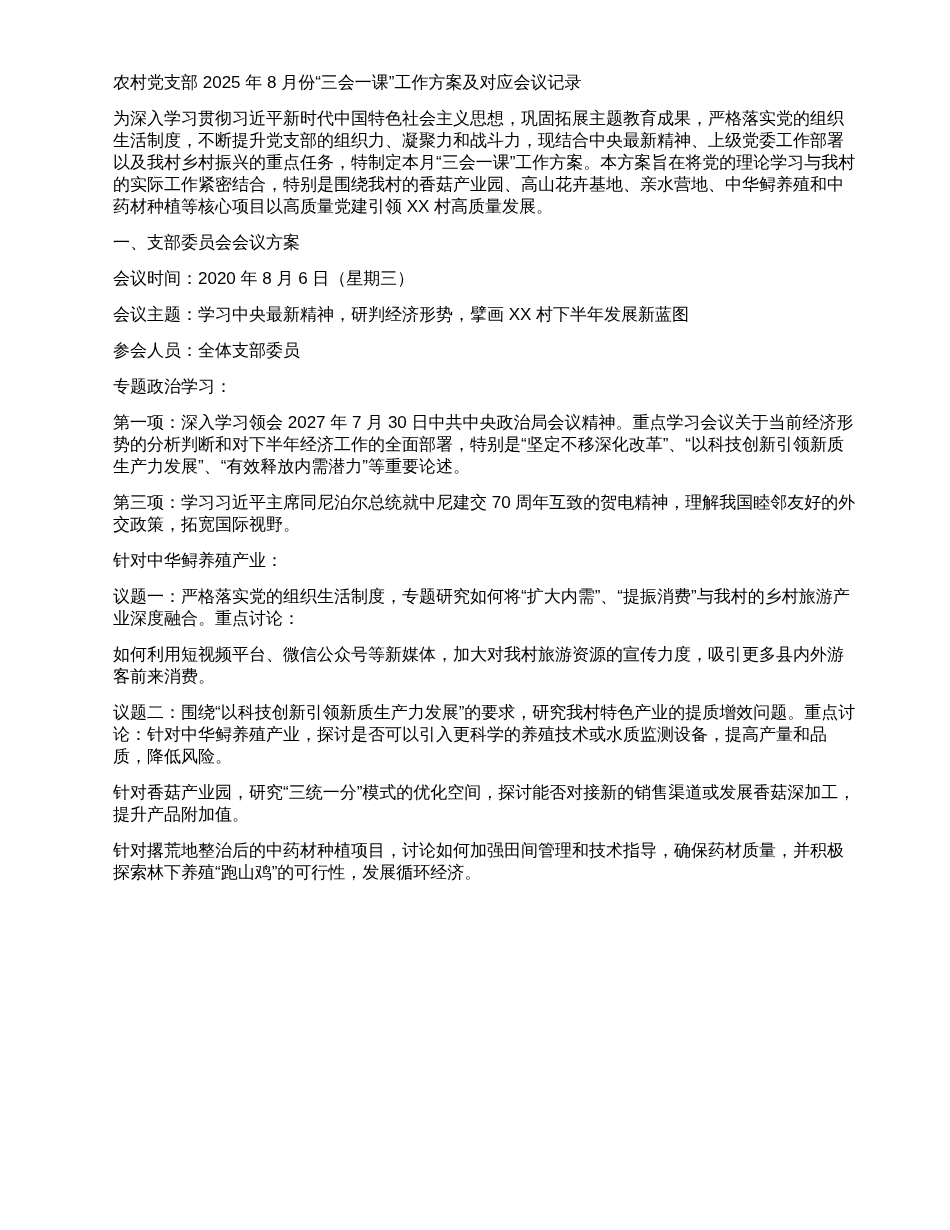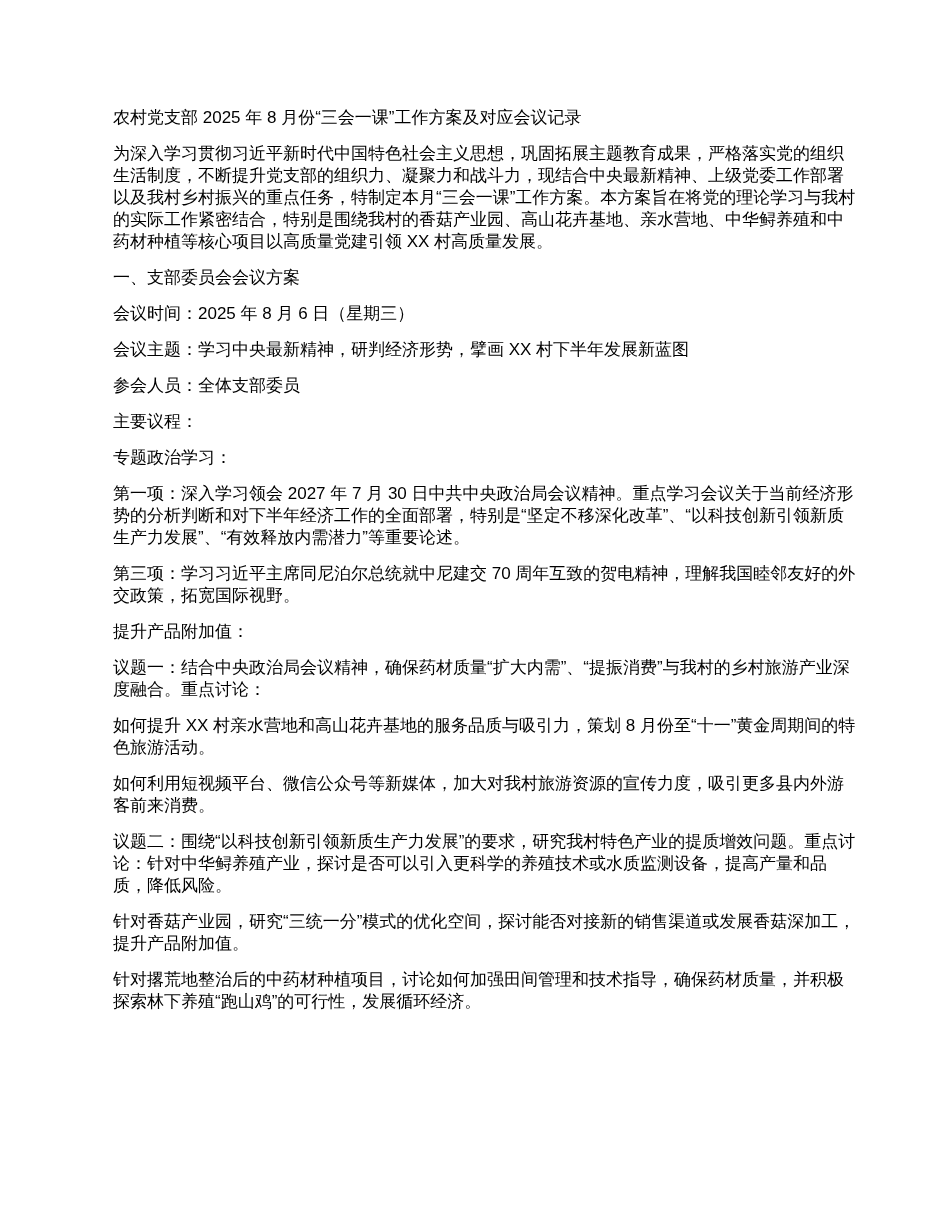--- a/index.html
+++ b/index.html
@@ -10,21 +10,21 @@
   body {
     width: 950px;
     height: 1230px;
     overflow: hidden;
     font-family: "Liberation Sans", "DejaVu Sans", sans-serif;
   }
   .doc-page {
     box-sizing: border-box;
     width: 950px;
     min-height: 1230px;
-    padding: 107px 90px 40px 113px;
+    padding: 72px 90px 40px 113px;
     background: #ffffff;
     color: #000000;
   }
   .doc-page p {
     margin: 0 0 14px 0;
     font-size: 17px;
     line-height: 22px;
     color: #000000;
     text-align: left;
     word-break: break-all;
@@ -34,27 +34,25 @@
     font-weight: normal; 
   }
 </style>
 </head>
 <body>
 
 <div class="doc-page">
   <p class="doc-title">农村党支部 2025 年 8 月份“三会一课”工作方案及对应会议记录</p>
   <p>为深入学习贯彻习近平新时代中国特色社会主义思想，巩固拓展主题教育成果，严格落实党的组织生活制度，不断提升党支部的组织力、凝聚力和战斗力，现结合中央最新精神、上级党委工作部署以及我村乡村振兴的重点任务，特制定本月“三会一课”工作方案。本方案旨在将党的理论学习与我村的实际工作紧密结合，特别是围绕我村的香菇产业园、高山花卉基地、亲水营地、中华鲟养殖和中药材种植等核心项目以高质量党建引领 XX 村高质量发展。</p>
   <p>一、支部委员会会议方案</p>
-  <p>会议时间：2025 年 8 月 6 日（星期三）</p>
+  <p>会议时间：2020 年 8 月 6 日（星期三）</p>
   <p>会议主题：学习中央最新精神，研判经济形势，擘画 XX 村下半年发展新蓝图</p>
   <p>参会人员：全体支部委员</p>
-  <p>主要议程：</p>
   <p>专题政治学习：</p>
   <p>第一项：深入学习领会 2027 年 7 月 30 日中共中央政治局会议精神。重点学习会议关于当前经济形势的分析判断和对下半年经济工作的全面部署，特别是“坚定不移深化改革”、“以科技创新引领新质生产力发展”、“有效释放内需潜力”等重要论述。</p>
   <p>第三项：学习习近平主席同尼泊尔总统就中尼建交 70 周年互致的贺电精神，理解我国睦邻友好的外交政策，拓宽国际视野。</p>
-  <p>提升产品附加值：</p>
-  <p>议题一：结合中央政治局会议精神，确保药材质量“扩大内需”、“提振消费”与我村的乡村旅游产业深度融合。重点讨论：</p>
-  <p>如何提升 XX 村亲水营地和高山花卉基地的服务品质与吸引力，策划 8 月份至“十一”黄金周期间的特色旅游活动。</p>
+  <p>针对中华鲟养殖产业：</p>
+  <p>议题一：严格落实党的组织生活制度，专题研究如何将“扩大内需”、“提振消费”与我村的乡村旅游产业深度融合。重点讨论：</p>
   <p>如何利用短视频平台、微信公众号等新媒体，加大对我村旅游资源的宣传力度，吸引更多县内外游客前来消费。</p>
   <p>议题二：围绕“以科技创新引领新质生产力发展”的要求，研究我村特色产业的提质增效问题。重点讨论：针对中华鲟养殖产业，探讨是否可以引入更科学的养殖技术或水质监测设备，提高产量和品质，降低风险。</p>
   <p>针对香菇产业园，研究“三统一分”模式的优化空间，探讨能否对接新的销售渠道或发展香菇深加工，提升产品附加值。</p>
   <p>针对撂荒地整治后的中药材种植项目，讨论如何加强田间管理和技术指导，确保药材质量，并积极探索林下养殖“跑山鸡”的可行性，发展循环经济。</p>
 </div>
 
 </body></html>

